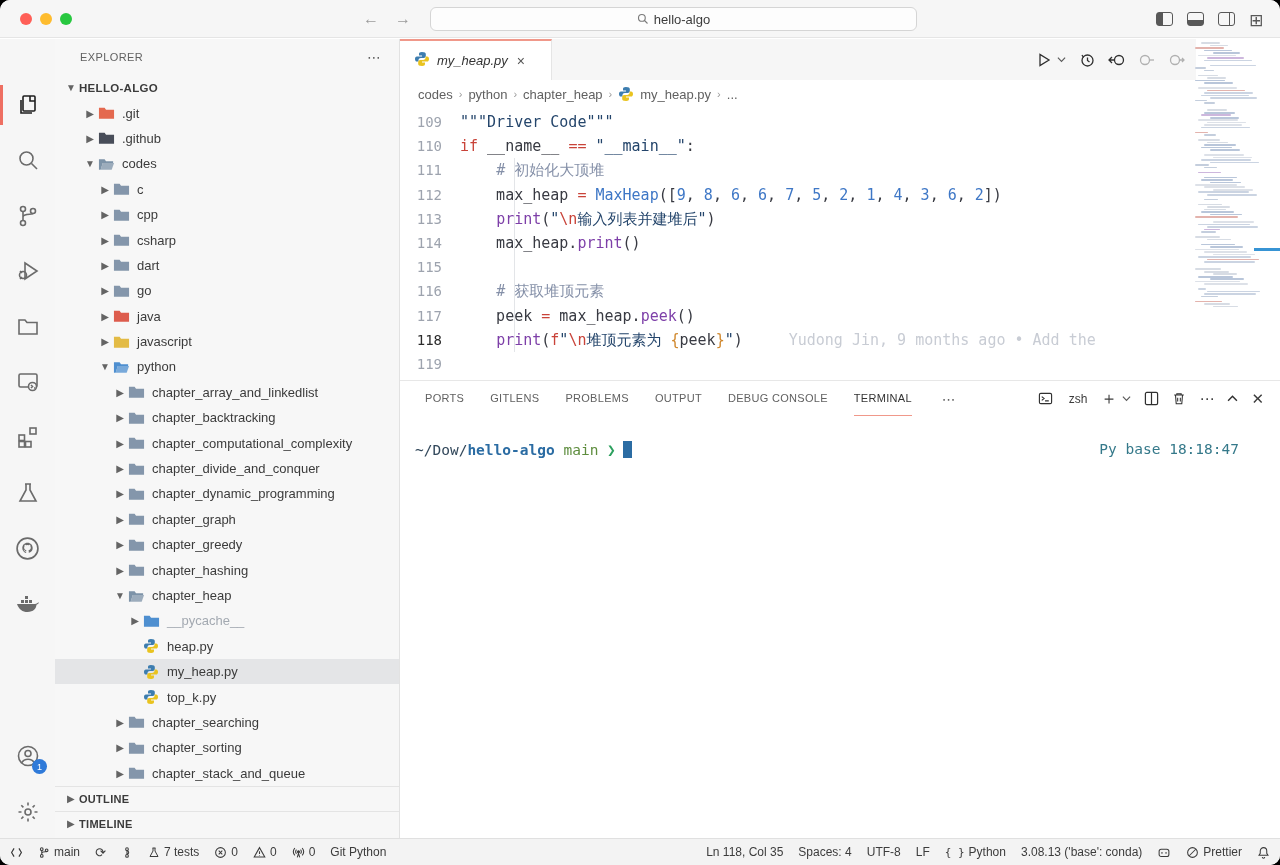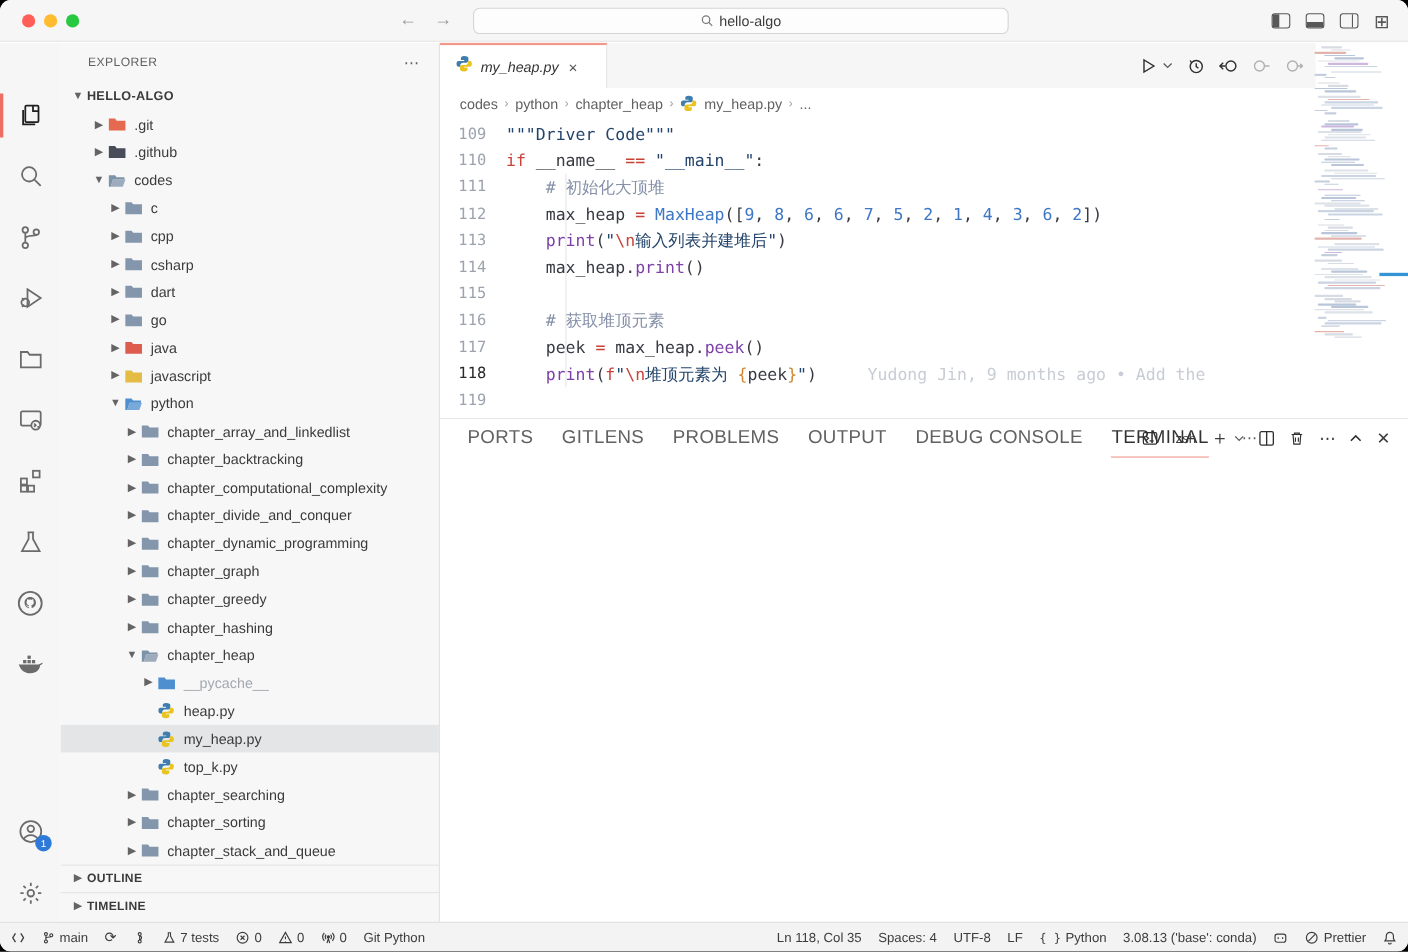--- a/index.html
+++ b/index.html
@@ -64,21 +64,21 @@
   #indent-guide { position:absolute; left:114px; top:50px; width:1px; height:194px; background:#e3e5e8; }
 
   
   #minimap { position:absolute; right:0; top:0; width:84px; height:272px; background:#fff; }
   .mbar { height:1.6px; margin:0.9px 0 0 8px; border-radius:1px; }
   #minimap-marker { position:absolute; right:0; top:209px; width:26px; height:3px; background:#3794d4; }
 
   
   #panel { position:absolute; left:400px; top:380px; width:880px; height:458px; background:#fff; border-top:1px solid #e7e7e7; }
   #panel-tabs { position:absolute; left:25px; top:0; height:35px; display:flex; align-items:center; gap:26px; }
-  .ptab { font-size:17px; letter-spacing:.3px; color:#616161; height:35px; display:flex; align-items:center; border-bottom:1.5px solid transparent; }
+  .ptab { font-size:11px; letter-spacing:.3px; color:#616161; height:35px; display:flex; align-items:center; border-bottom:1.5px solid transparent; }
   .ptab.active { color:#333; border-bottom-color:#f0988a; }
   #panel-tab-more { font-size:14px; color:#616161; margin-left:4px; }
   #panel-actions { position:absolute; right:16px; top:0; height:35px; display:flex; align-items:center; gap:13px; color:#3c3c3c; font-size:13px; }
   #shell-name { font-size:12px; color:#3c3c3c; margin-left:3px; }
   #terminal { position:absolute; left:15px; top:60px; right:15px; font-family:"DejaVu Sans Mono","Liberation Mono",monospace; font-size:14.5px; display:flex; justify-content:space-between; }
   .t-path { color:#31475a; } .t-repo { color:#2b6ca3; font-weight:bold; } .t-branch { color:#5e8d3e; }
   .t-arrow { color:#2ca05e; font-weight:bold; }
   #t-cursor { display:inline-block; width:9px; height:17px; background:#2b6ca3; vertical-align:-3px; margin-left:7px; }
   #t-right { color:#35798a; padding-right:26px; }
 
@@ -688,20 +688,28 @@
         </svg>
       <svg class="ic" width="14" height="15" viewBox="0 0 16 16">
           <path d="M2.5 4h11M5.5 4V2.5h5V4M4 4l.8 10h6.4L12 4M6.5 7v4.5M9.5 7v4.5" fill="none" stroke="#2f2f2f" stroke-width="1.2"></path>
         </svg>
       <span style="font-size:15px;">⋯</span>
       <svg class="ic" width="11" height="11" viewBox="0 0 10 10">
           <path d="M1 7l4-4 4 4" fill="none" stroke="#2f2f2f" stroke-width="1.3"></path>
         </svg>
       <span style="font-size:15px;">✕</span>
     </div>
+    <div id="terminal">
+      <span>
+        <span class="t-path">~/Dow/</span><span class="t-repo">hello-algo</span>
+        <span class="t-branch">main</span>
+        <span class="t-arrow">❯</span><span id="t-cursor"></span>
+      </span>
+      <span id="t-right">Py base 18:18:47</span>
+    </div>
   </div>
 
   <div id="statusbar">
     <div class="sb-group" id="sb-left">
         <div class="sb-item">
           <svg class="ic" width="13" height="13" viewBox="0 0 16 16" stroke="currentColor" fill="none" stroke-width="1.5">
             <path d="M5 3L2 8l3 5M11 3l3 5-3 5"></path>
           </svg>
         </div>
         <div class="sb-item">

